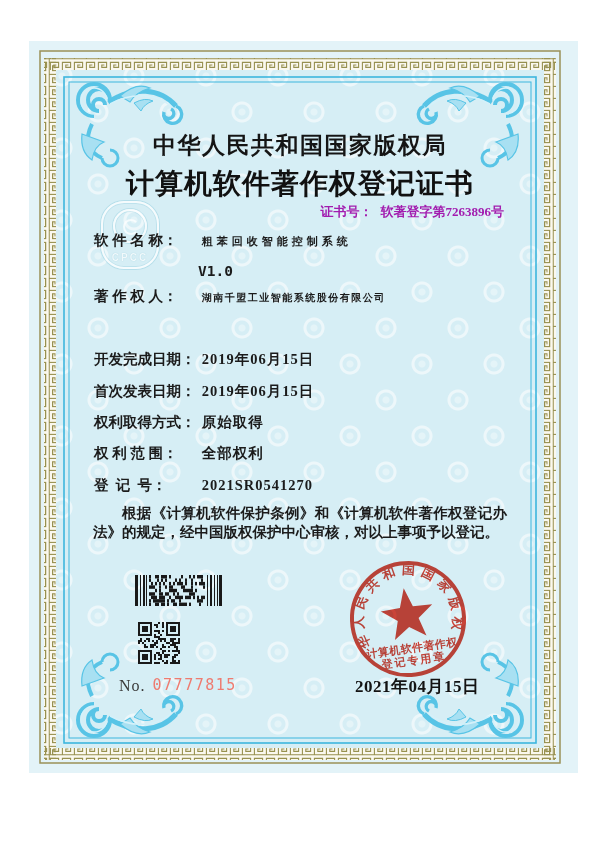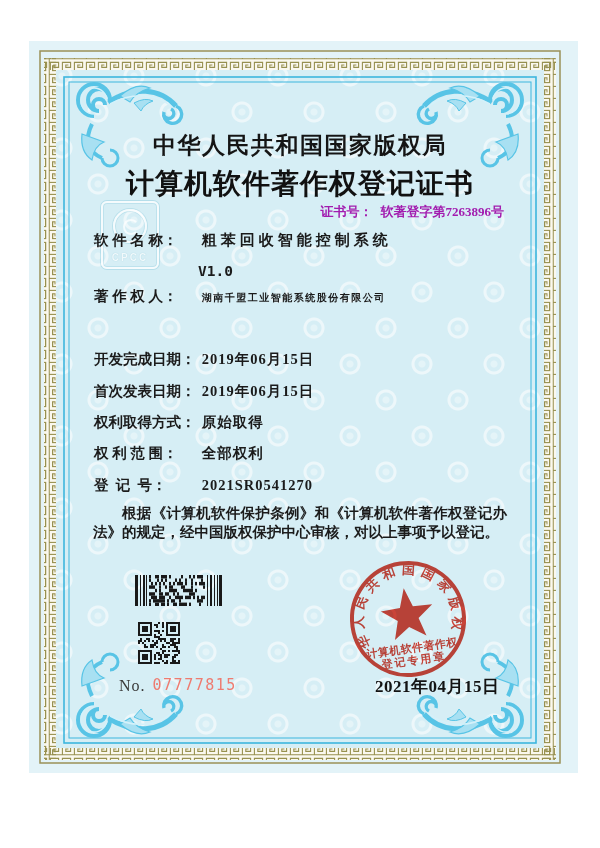--- a/index.html
+++ b/index.html
@@ -12,21 +12,21 @@
   .inner-fill{left:44px;top:58px;width:512px;height:702px;background:#d6eef5;
     background-image:
       radial-gradient(circle at 18px 18px, rgba(255,255,255,0) 7px, rgba(255,255,255,.55) 8px, rgba(255,255,255,.55) 10px, rgba(255,255,255,0) 11px),
       radial-gradient(circle at 18px 18px, rgba(255,255,255,.35) 3px, rgba(255,255,255,0) 4px),
       radial-gradient(circle at 54px 54px, rgba(255,255,255,0) 7px, rgba(255,255,255,.55) 8px, rgba(255,255,255,.55) 10px, rgba(255,255,255,0) 11px),
       radial-gradient(circle at 54px 54px, rgba(255,255,255,.35) 3px, rgba(255,255,255,0) 4px);
     background-size:72px 72px;}
   .frame-svg{left:0;top:0;width:600px;height:848px;pointer-events:none;}
 
   
-  .cpcc{left:101px;top:201px;width:54px;height:64px;border-radius:6px;opacity:.8;
+  .cpcc{left:101px;top:201px;width:54px;height:64px;border-radius:23px;opacity:.8;
     border:2px solid rgba(255,255,255,.95);
     box-shadow:0 0 0 1px rgba(125,195,215,.45), inset 0 0 0 1px rgba(125,195,215,.35);}
   .cpcc .ring{position:absolute;left:10px;top:6px;width:30px;height:30px;border-radius:50%;
     border:2px solid rgba(255,255,255,.95);box-shadow:0 0 0 1px rgba(125,195,215,.4), inset 0 0 0 1px rgba(125,195,215,.35);}
   .cpcc .ring::after{content:"";position:absolute;left:8px;top:8px;width:12px;height:12px;border-radius:50%;
     border:2px solid rgba(255,255,255,.9);border-right-color:transparent;}
   .cpcc .cpcc-text{position:absolute;left:0;right:0;bottom:4px;text-align:center;
     font-family:"Liberation Sans",sans-serif;font-size:10px;font-weight:bold;letter-spacing:2px;
     color:rgba(255,255,255,.95);text-shadow:0 0 1px rgba(120,190,210,.9);}
 
@@ -35,39 +35,39 @@
     color:#151515;letter-spacing:1.5px;font-family:"Liberation Sans",sans-serif;}
   .cert-title{left:0;top:165px;width:600px;text-align:center;font-size:28px;font-weight:bold;
     color:#111;letter-spacing:1px;}
   .cert-no{top:203px;right:96px;font-size:13px;font-weight:bold;color:#a21caf;}
   .cert-no .cn-label{margin-right:8px;}
 
   
   .row{left:94px;font-size:14.5px;font-weight:bold;color:#1b1b1b;white-space:nowrap;}
   .row .label{display:inline-block;min-width:104px;white-space:pre;}
   .row .value{letter-spacing:1px;}
-  .r0{top:231px;} .r0 .value{font-size:15px;letter-spacing:4px;}
+  .r0{top:231px;} .r0 .value{font-size:11px;letter-spacing:4px;}
   .v2{left:198px;top:263px;font-size:14.5px;font-weight:bold;color:#1b1b1b;
       font-family:"DejaVu Sans Mono",monospace;}
   .r1{top:287px;} .r1 .value{font-size:10px;letter-spacing:1.5px;text-align:right;}
   .r2{top:350px;} .r3{top:382px;} .r4{top:413px;} .r5{top:444px;} .r6{top:476px;}
 
   .statement{left:93px;top:504px;width:414px;font-size:14.5px;font-weight:bold;color:#1b1b1b;
     line-height:19px;text-indent:2em;text-align:justify;}
 
   
   .barcode{left:135px;top:575px;}
   .qrcode{left:138px;top:622px;}
   .no-line{left:119px;top:677px;font-size:16px;color:#3a3a3a;}
   .no-line .no-label{letter-spacing:1px;}
   .no-line .no-value{color:#ee7b70;font-family:"DejaVu Sans Mono",monospace;font-size:15px;
     letter-spacing:1.5px;margin-left:7px;position:relative;top:-1px;}
 
   
-  .issue-date{left:355px;top:675px;font-size:17px;font-weight:bold;color:#131313;letter-spacing:.5px;margin-left:20px;}
+  .issue-date{left:355px;top:675px;font-size:17px;font-weight:bold;color:#131313;letter-spacing:.5px;}
   .seal{left:346px;top:557px;width:124px;height:124px;transform:rotate(-8deg);opacity:.93;
         mix-blend-mode:multiply;}
 </style>
 </head>
 <body>
 
 <div class="abs paper"></div>
 <div class="abs inner-fill"></div>
 
 <svg class="abs frame-svg" width="600" height="848" viewBox="0 0 600 848">

